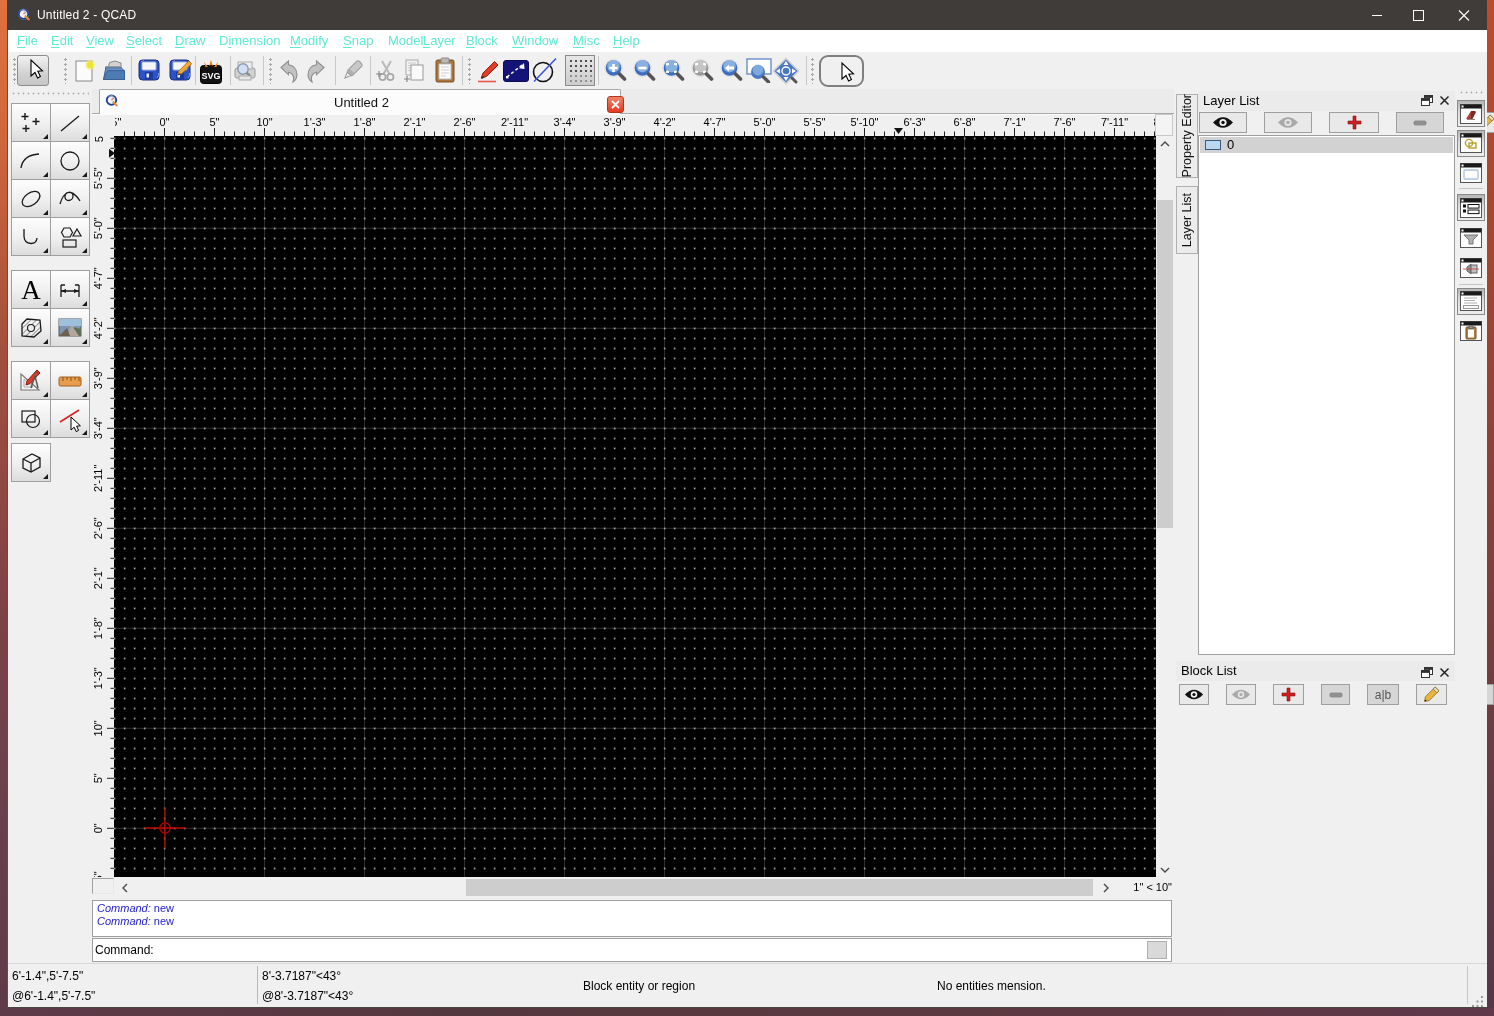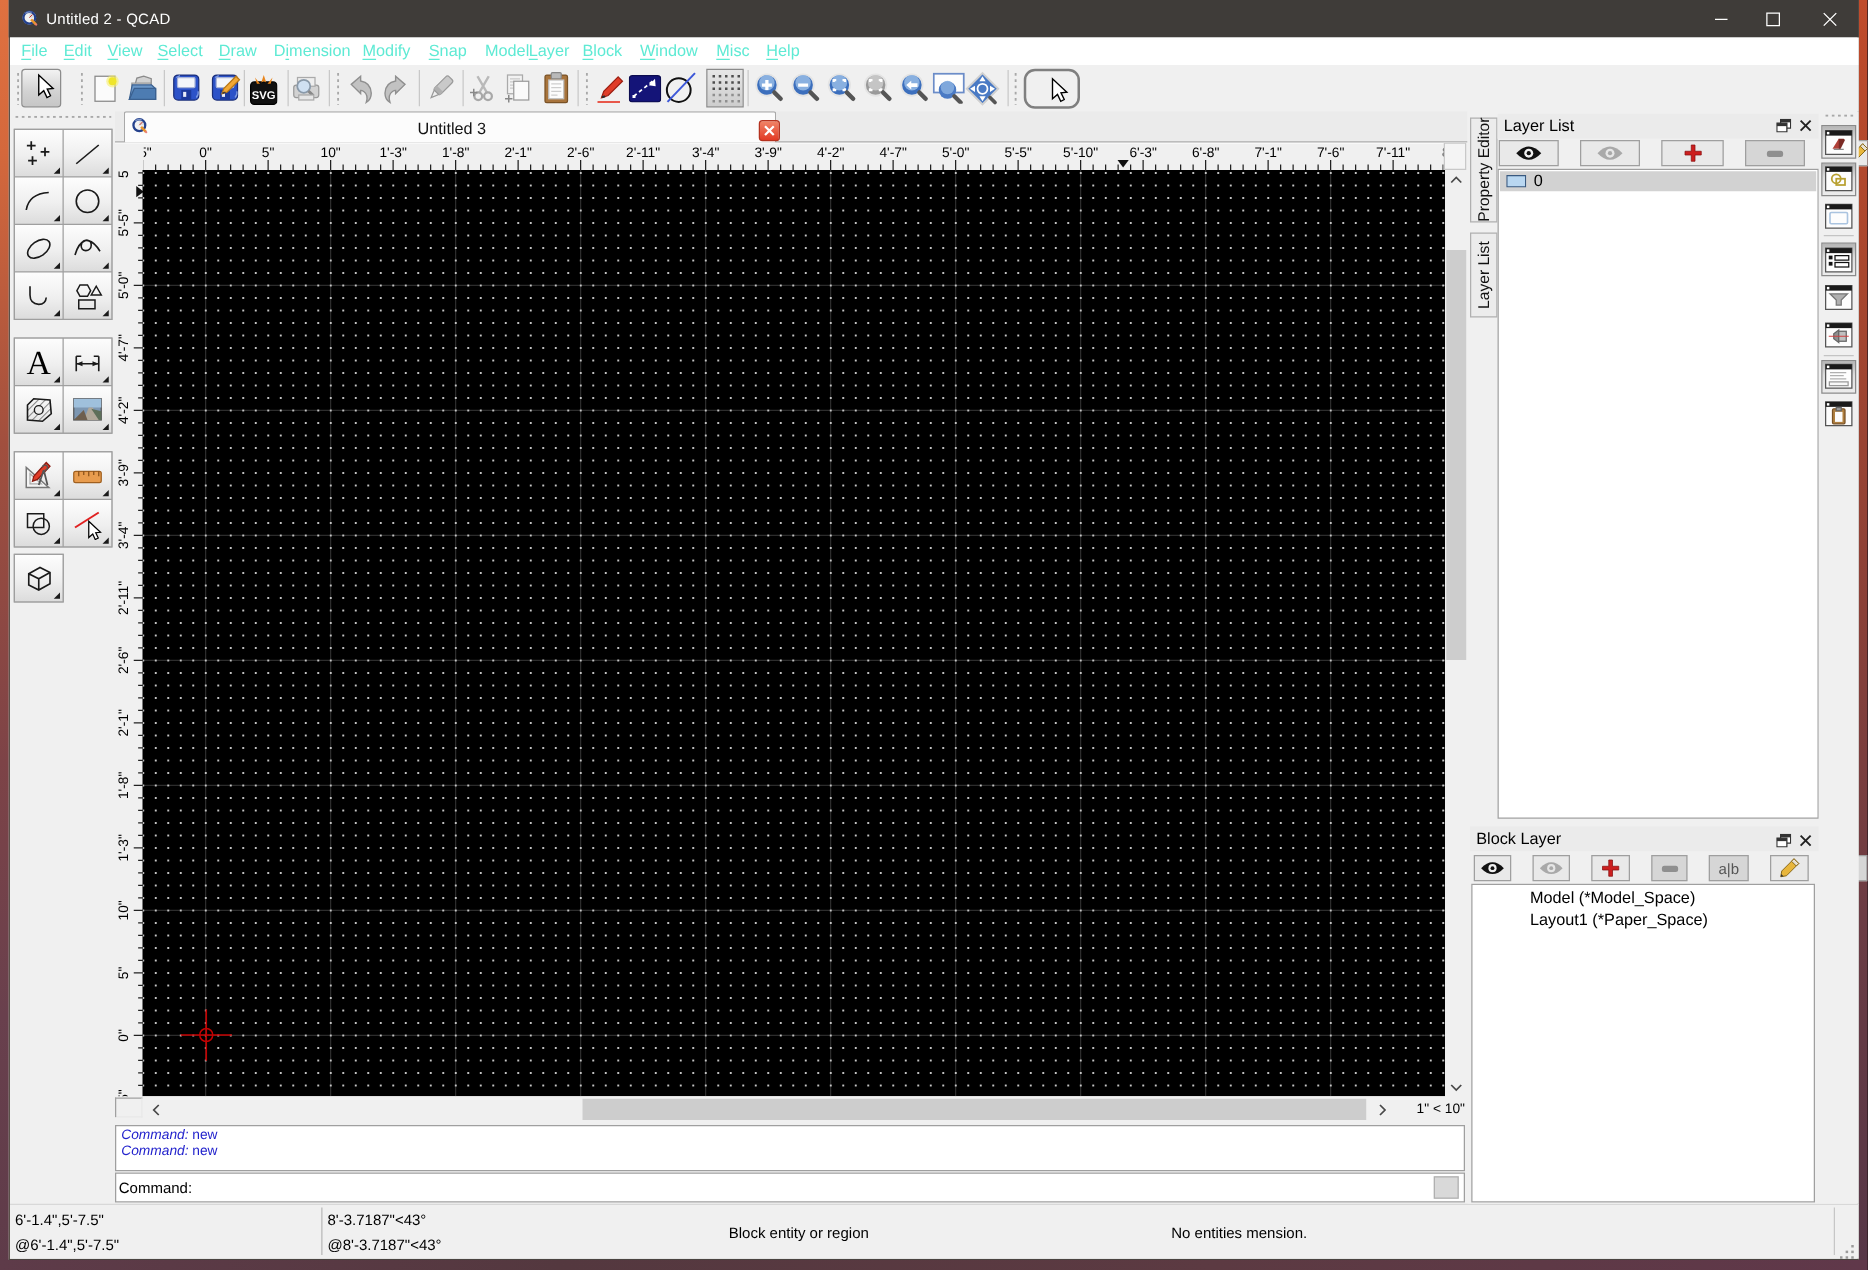--- a/index.html
+++ b/index.html
@@ -420,21 +420,21 @@
     <div class="abs" id="tab"></div>
 <svg class="abs" style="left:105px;top:94px" width="14" height="14" viewBox="0 0 16 16">
 <circle cx="7.4" cy="7" r="6.2" fill="#f2f2f2"></circle>
 <path d="M7.4 2.8 A4.2 4.2 0 0 1 11.6 7 L7.4 7 Z" fill="#dcdcdc"></path>
 <path d="M7.4 7 L10.3 4.1" stroke="#c03028" stroke-width="0.9" fill="none"></path>
 <circle cx="7.4" cy="7" r="5.4" fill="none" stroke="#24418c" stroke-width="2.1"></circle>
 <path d="M3.8 3.2 A5 5 0 0 1 9.5 2.2" stroke="#7e95c8" stroke-width="1.1" fill="none"></path>
 <path d="M9 8.6 L13.4 13.2" stroke="#e8952c" stroke-width="2.3"></path>
 <path d="M12.8 12.4 L14.2 14" stroke="#e87a70" stroke-width="1.7"></path>
 </svg>
-<div class="abs" id="tab-title">Untitled 3</div>
+<div class="abs" id="tab-title">Untitled 2</div>
 <div class="abs" id="tab-close"></div>
 <svg class="abs" style="left:607px;top:96px" width="17" height="17" viewBox="0 0 17 17">
       <path d="M5 5 L12 12 M12 5 L5 12" stroke="#fff" stroke-width="1.8"></path>
     </svg>
 <svg class="abs" style="left:114px;top:115px" width="1041" height="21" viewBox="0 0 1041 21">
       <path d="M0.5 13 V21" stroke="#222" stroke-width="1"></path>
       <text x="0.5" y="10.5" font-size="11" fill="#000" text-anchor="middle" font-family="Liberation Sans">-5"</text>
       <path d="M10.5 16.5 V21" stroke="#222" stroke-width="1"></path>
       <path d="M20.5 16.5 V21" stroke="#222" stroke-width="1"></path>
       <path d="M30.5 16.5 V21" stroke="#222" stroke-width="1"></path>
@@ -776,21 +776,21 @@
       </div>
     </div>
 <div class="plist" style="left:1198px;top:135px;width:257px;height:520px">
 <div id="layer-row0">
         <svg style="position:absolute;left:5px;top:3px" width="16" height="10" viewBox="0 0 16 10">
           <rect x="0.5" y="0.5" width="15" height="9" fill="#b9d7f1" stroke="#39597f"></rect>
         </svg>
         <span style="position:absolute;left:27px;top:0px;line-height:16px">0</span>
       </div>
 </div>
-<div class="paneltitle" style="left:1176px;top:661px;width:279px;padding-left:5px;line-height:20px">Block Layer</div>
+<div class="paneltitle" style="left:1176px;top:661px;width:279px;padding-left:5px;line-height:20px">Block List</div>
 <svg class="abs" style="left:1421px;top:667px" width="12" height="11" viewBox="0 0 12 11">
       <rect x="3.5" y="0.5" width="8" height="7" fill="#fff" stroke="#333"></rect>
       <rect x="3.5" y="0.5" width="8" height="2.4" fill="#333"></rect>
       <rect x="0.5" y="3.5" width="8" height="7" fill="#fff" stroke="#333"></rect>
       <rect x="0.5" y="3.5" width="8" height="2.4" fill="#333"></rect>
     </svg>
 <svg class="abs" style="left:1439px;top:667px" width="11" height="11" viewBox="0 0 11 11">
       <path d="M1.5 1.5 L9.5 9.5 M9.5 1.5 L1.5 9.5" stroke="#222" stroke-width="1.5"></path>
     </svg>
 <div class="ptoolbar" style="left:1179px;top:684px">
@@ -834,24 +834,20 @@
           <path d="M6.5 9 L13 9 L9.75 13.5 Z" fill="#9a9a9a"></path>
         </svg>
       </div>
 <div class="pbutton" style="width:30px">
         <svg width="15" height="15" viewBox="0 0 15 15">
           <rect x="0.5" y="0.5" width="14" height="14" rx="2.5" fill="#e23a24" stroke="#a82a18"></rect>
           <path d="M4.5 4.5 L10.5 10.5 M10.5 4.5 L4.5 10.5" stroke="#fff" stroke-width="1.7"></path>
         </svg>
       </div>
     </div>
-<div class="plist" style="left:1177px;top:707px;width:275px;height:255px;padding-top:1px">
-<div class="blockitem">Model (*Model_Space)</div>
-<div class="blockitem">Layout1 (*Paper_Space)</div>
-</div>
 <svg class="abs" style="left:1469px;top:994px" width="16" height="14" viewBox="0 0 16 14">
       <rect x="12" y="2" width="2" height="2" fill="#9a9a9a"></rect>
       <rect x="7.5" y="6.5" width="2" height="2" fill="#9a9a9a"></rect>
       <rect x="12" y="6.5" width="2" height="2" fill="#9a9a9a"></rect>
       <rect x="3" y="11" width="2" height="2" fill="#9a9a9a"></rect>
       <rect x="7.5" y="11" width="2" height="2" fill="#9a9a9a"></rect>
       <rect x="12" y="11" width="2" height="2" fill="#9a9a9a"></rect>
     </svg>
 <div class="abs" id="righttb"></div>
     <div class="abs" id="rthandle"></div>

